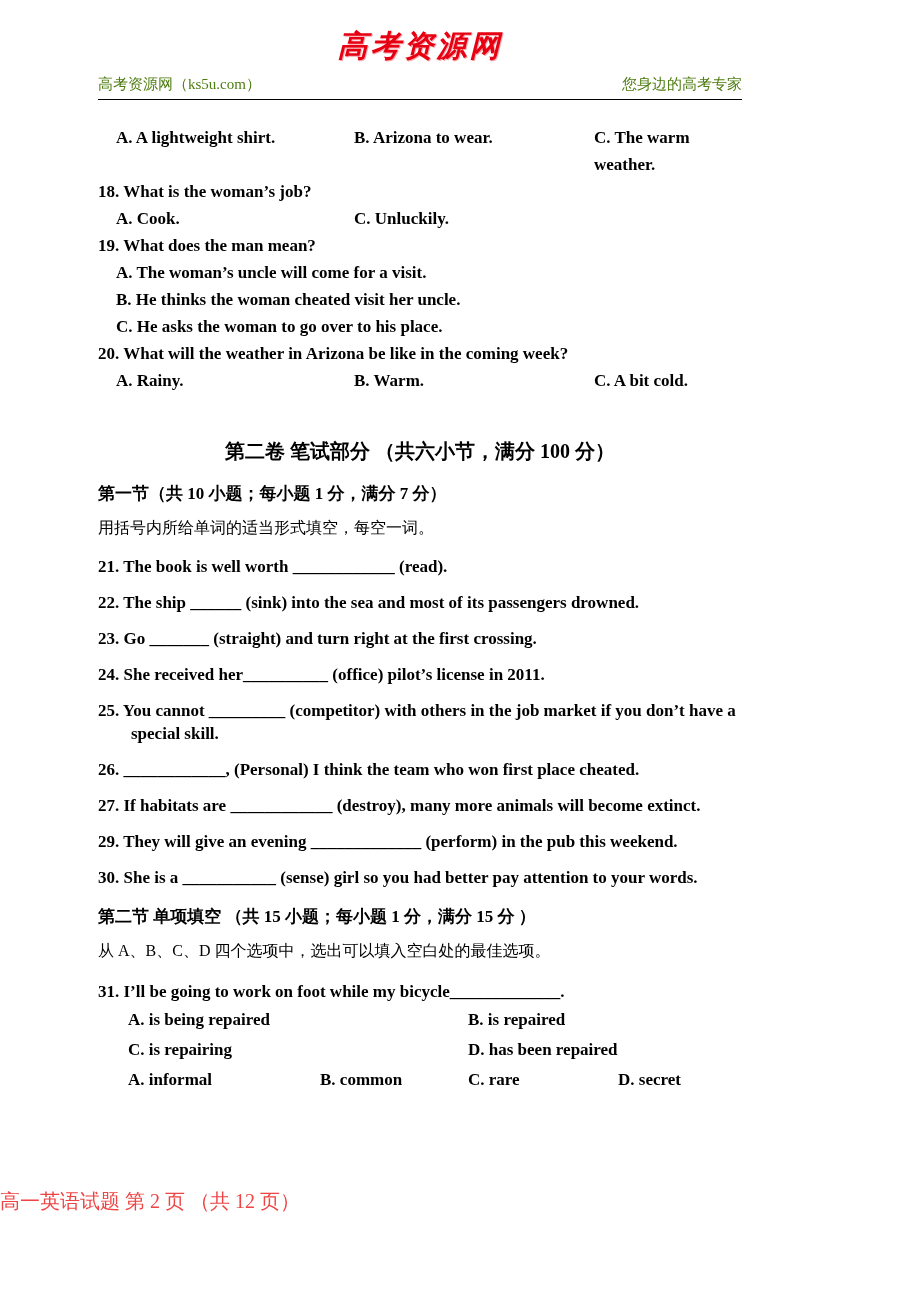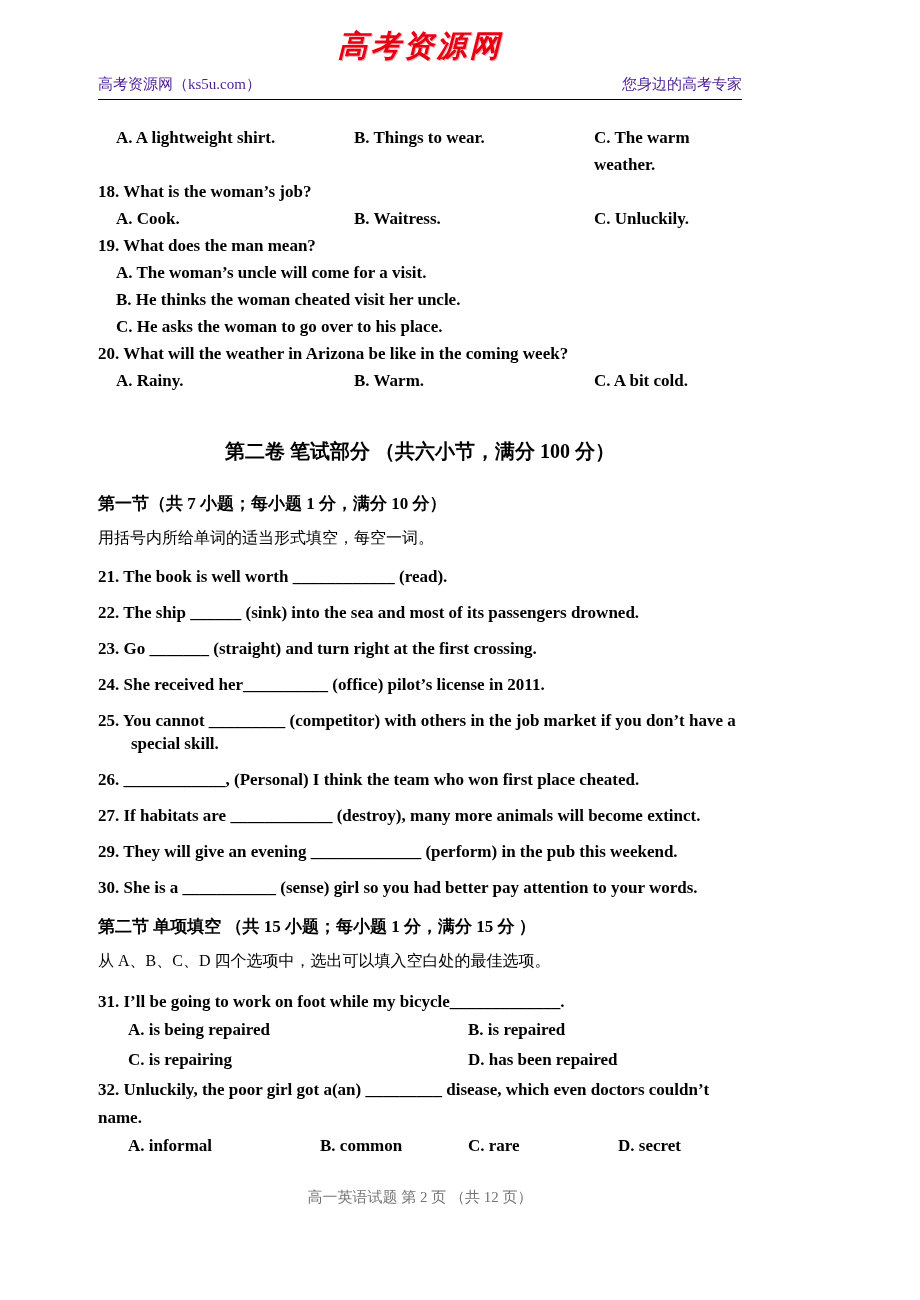--- a/index.html
+++ b/index.html
@@ -19,37 +19,37 @@
     color: #e60012;
     font-size: 30px;
     font-weight: bold;
     letter-spacing: 3px;
     font-style: italic;
     text-shadow: 1px 1px 0 rgba(230,0,18,.35);
   }
   .header-row {
     display: flex; justify-content: space-between; align-items: flex-end;
     margin-top: 8px;
-    font-size: 15px; color: #4c1d95;
+    font-size: 15px; color: #4d7c0f;
   }
   .rule { border: none; border-top: 1.5px solid #000; margin-top: 5px; }
 
   
   .content { padding: 24px 98px 0 98px; font-size: 17px; font-weight: bold; }
 
   .q-block { line-height: 27px; }
   .q-text { }
   .indent1 { padding-left: 18px; }
   .opt-row3 { display: grid; grid-template-columns: 238px 240px auto; }
   .opt-stack div { line-height: 27px; }
 
   .section-title {
     text-align: center;
     font-size: 20px;
-    margin: 44px 0 27px 0;
+    margin: 44px 0 17px 0;
   }
   .part-heading { font-size: 17px; margin-bottom: 13px; }
   .instruction { font-weight: normal; font-size: 16px; margin-bottom: 16px; }
 
   .fill-item {
     line-height: 23px;
     margin-bottom: 13px;
     padding-left: 33px;
     text-indent: -33px; 
   }
@@ -62,52 +62,50 @@
   .opt-row4 {
     display: grid; grid-template-columns: 192px 148px 150px auto;
     padding-left: 30px; line-height: 28px;
   }
   .q-mc { line-height: 28px; margin-top: 2px; }
 
   .footer {
     position: absolute;
     left: 0; right: 0;
     top: 1188px;
-    text-align: center;
-    font-size: 15px;
-    color: #737373;
+    font-size: 20px;
+    color: #ef4444;
   }
 </style>
 </head>
 <body>
 
 <div class="page">
 
   <header class="header">
     <div class="logo">高考资源网</div>
     <div class="header-row">
       <span>高考资源网（ks5u.com）</span>
       <span>您身边的高考专家</span>
     </div>
     <hr class="rule">
   </header>
 
   <main class="content">
 
     <div class="q-block opt-row3 indent1">
       <span>A. A lightweight shirt.</span>
-      <span>B. Things to wear.</span>
+      <span>B. Arizona to wear.</span>
       <span>C. The warm weather.</span>
     </div>
 
     <div class="q-block">
       <div class="q-text">18. What is the woman’s job?</div>
       <div class="opt-row3 indent1">
         <span>A. Cook.</span>
-        <span>B. Waitress.</span>
         <span>C. Unluckily.</span>
       </div>
     </div>
 
     <div class="q-block">
       <div class="q-text">19. What does the man mean?</div>
       <div class="opt-stack indent1">
         <div>A. The woman’s uncle will come for a visit.</div>
         <div>B. He thinks the woman cheated visit her uncle.</div>
         <div>C. He asks the woman to go over to his place.</div>
@@ -119,21 +117,21 @@
       <div class="opt-row3 indent1">
         <span>A. Rainy.</span>
         <span>B. Warm.</span>
         <span>C. A bit cold.</span>
       </div>
     </div>
 
     <div class="section-title">第二卷 笔试部分 （共六小节，满分 100 分）</div>
 
     <section>
-      <div class="part-heading">第一节（共 7 小题；每小题 1 分，满分 10 分）</div>
+      <div class="part-heading">第一节（共 10 小题；每小题 1 分，满分 7 分）</div>
       <div class="instruction">用括号内所给单词的适当形式填空，每空一词。</div>
 
       <div class="fill-item">21. The book is well worth ____________ (read).</div>
       <div class="fill-item">22. The ship ______ (sink) into the sea and most of its passengers drowned.</div>
       <div class="fill-item">23. Go _______ (straight) and turn right at the first crossing.</div>
       <div class="fill-item">24. She received her__________ (office) pilot’s license in 2011.</div>
       <div class="fill-item">25. You cannot _________ (competitor) with others in the job market if you don’t have a special skill.</div>
       <div class="fill-item">26. ____________, (Personal) I think the team who won first place cheated.</div>
       <div class="fill-item">27. If habitats are ____________ (destroy), many more animals will become extinct.</div>
       <div class="fill-item">29. They will give an evening _____________ (perform) in the pub this weekend.</div>
@@ -150,21 +148,20 @@
           <span>A. is being repaired</span>
           <span>B. is repaired</span>
         </div>
         <div class="opt-grid2">
           <span>C. is repairing</span>
           <span>D. has been repaired</span>
         </div>
       </div>
 
       <div class="q-mc">
-        <div>32. Unluckily, the poor girl got a(an) _________ disease, which even doctors couldn’t name.</div>
         <div class="opt-row4">
           <span>A. informal</span>
           <span>B. common</span>
           <span>C. rare</span>
           <span>D. secret</span>
         </div>
       </div>
     </section>
 
   </main>

